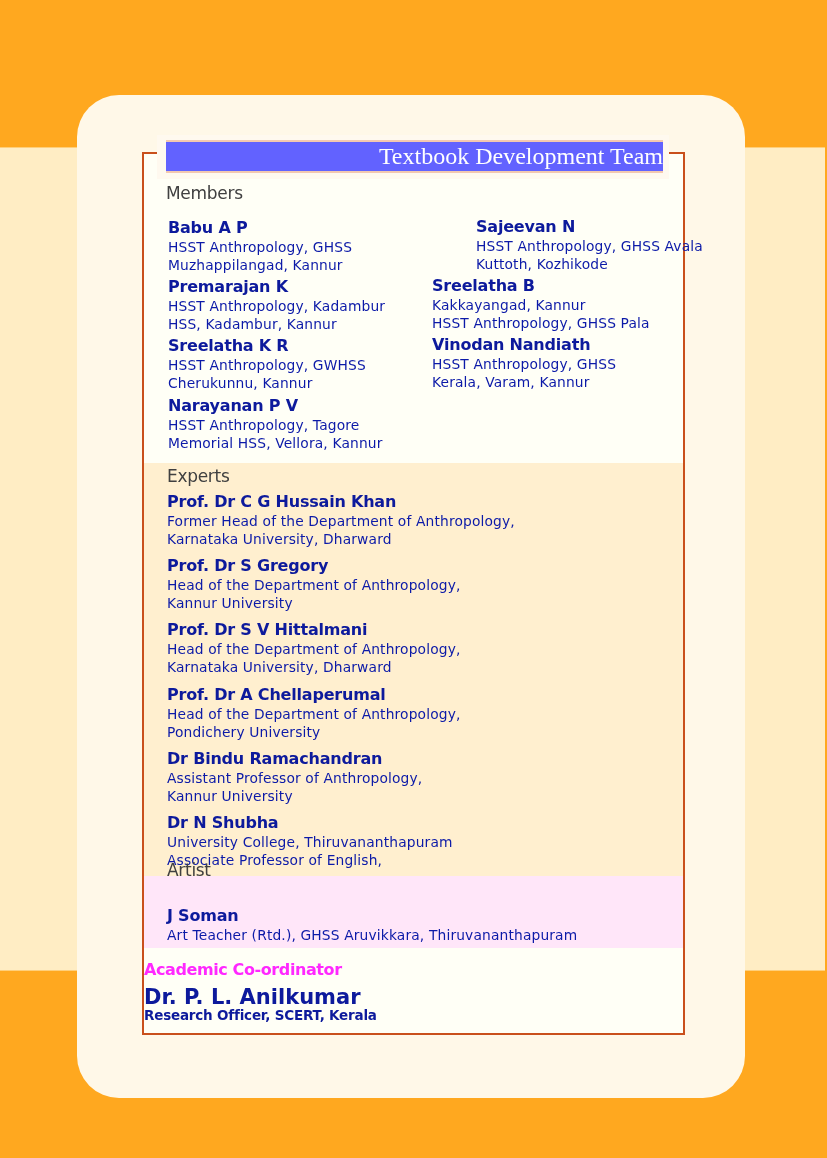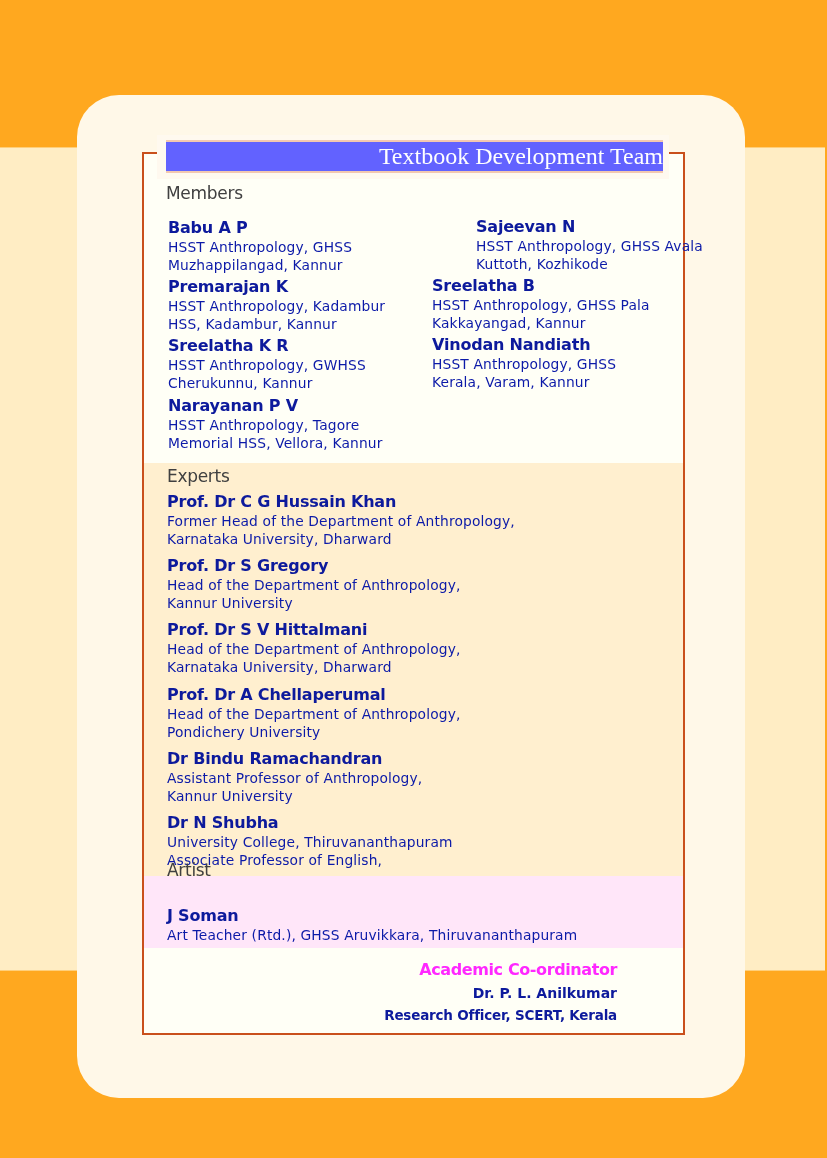--- a/index.html
+++ b/index.html
@@ -42,23 +42,23 @@
   .entry .name { font-weight: bold; font-size: 16px; color: #0d1a9c; letter-spacing: -0.2px; }
   .entry .line { letter-spacing: 0.15px; }
   .experts-bg {
     position: absolute; left: 144px; top: 463px; width: 539px; height: 413px;
     background: #ffefcf;
   }
   .artist-bg {
     position: absolute; left: 144px; top: 876px; width: 539px; height: 72px;
     background: #ffe6f9;
   }
-  .coord { position: absolute; left: 144px; width: 457px; text-align: right; padding-left: 16px; }
+  .coord { position: absolute; left: 144px; width: 457px; text-align: left; }
   .coord-title { top: 960px; color: #ff28ff; font-weight: bold; font-size: 16px; letter-spacing: -0.4px; }
-  .coord-name { top: 985px; color: #0d1a9c; font-weight: bold; font-size: 14px; }
+  .coord-name { top: 985px; color: #0d1a9c; font-weight: bold; font-size: 21px; }
   .coord-role { top: 1007px; color: #0d1a9c; font-weight: bold; font-size: 13.5px; letter-spacing: -0.2px; }
 </style>
 </head>
 <body>
 
 <div class="band"></div>
 <div class="card"></div>
 <div class="frame"></div>
 <div class="title-wrap"></div>
 <div class="title-bar">Textbook Development Team</div>
@@ -86,22 +86,22 @@
   <div class="line">Memorial HSS, Vellora, Kannur</div>
 </div>
 
 <div class="entry" style="left:432px;top:218px;margin-left:44px;">
   <div class="name">Sajeevan N</div>
   <div class="line">HSST Anthropology, GHSS Avala</div>
   <div class="line">Kuttoth, Kozhikode</div>
 </div>
 <div class="entry" style="left:432px;top:277px;">
   <div class="name">Sreelatha B</div>
+  <div class="line">Kakkayangad, Kannur</div>
   <div class="line">HSST Anthropology, GHSS Pala</div>
-  <div class="line">Kakkayangad, Kannur</div>
 </div>
 <div class="entry" style="left:432px;top:336px;">
   <div class="name">Vinodan Nandiath</div>
   <div class="line">HSST Anthropology, GHSS</div>
   <div class="line">Kerala, Varam, Kannur</div>
 </div>
 
 <div class="experts-bg"></div>
 <div class="sec-title" style="left:167px;top:466px;">Experts</div>
 

